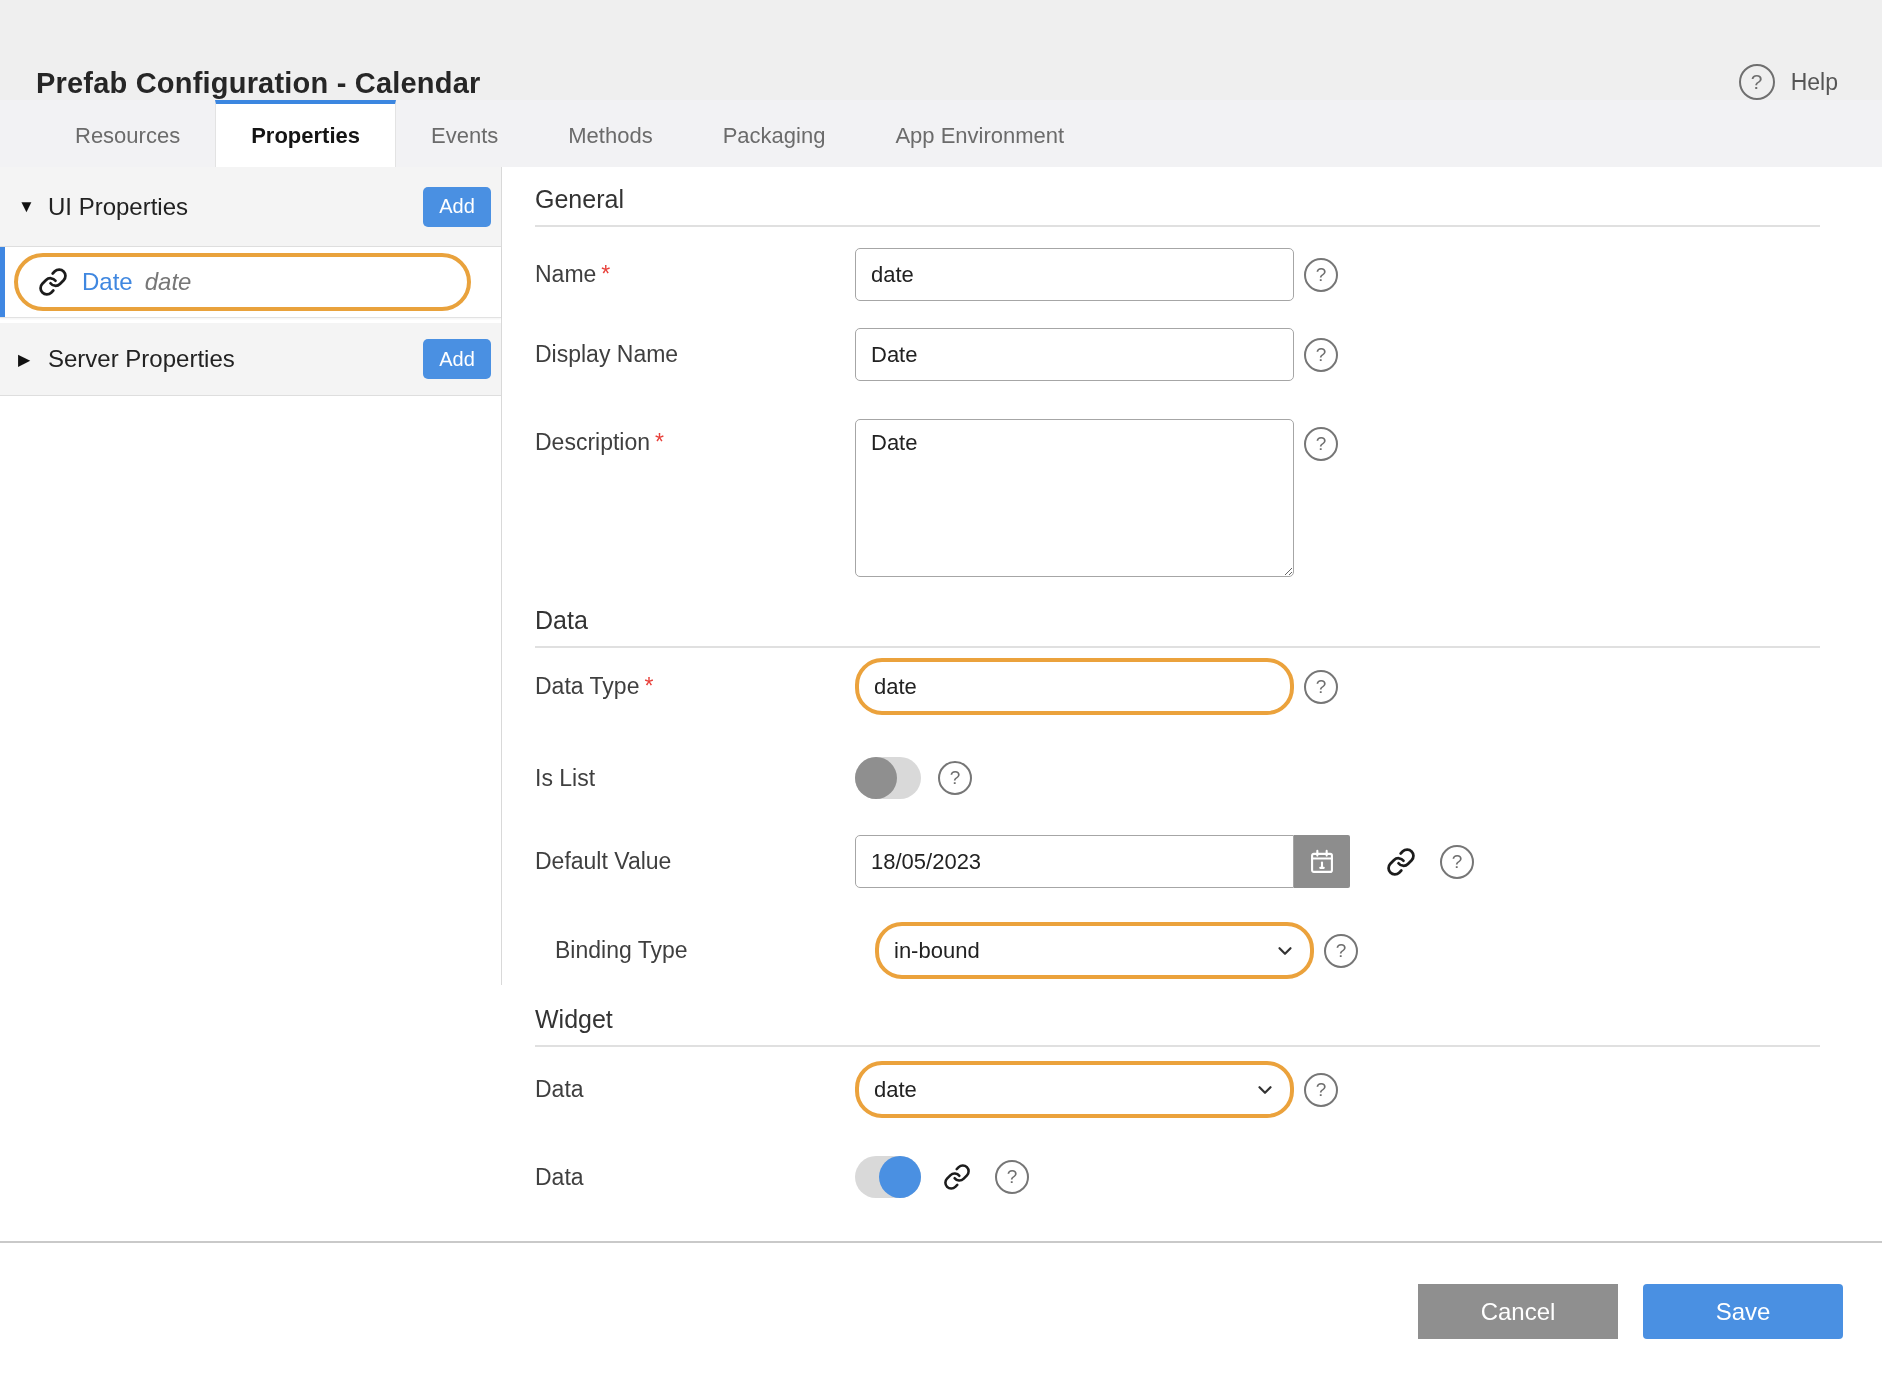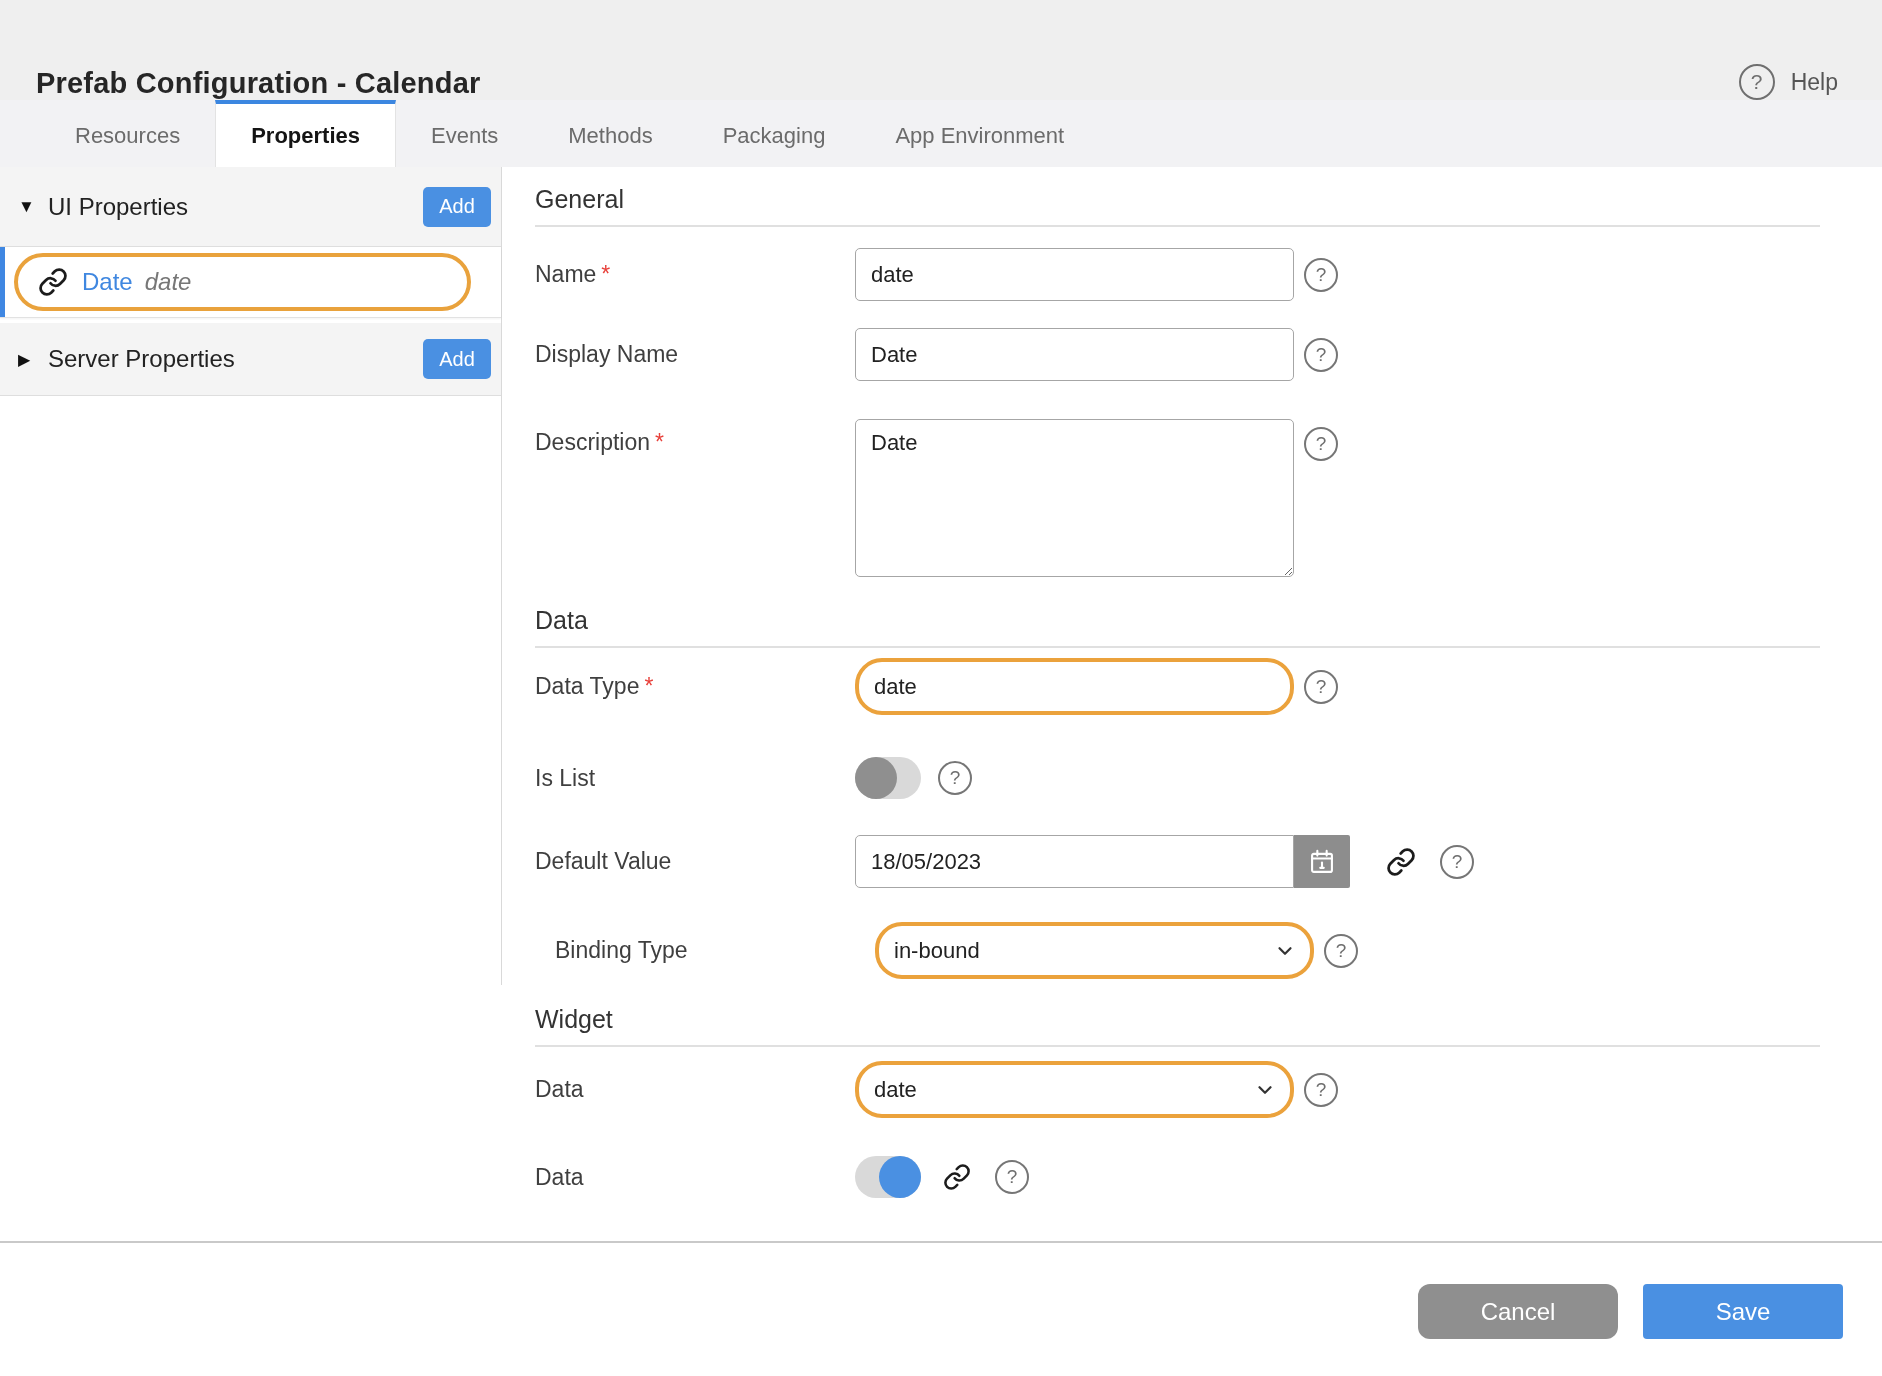--- a/index.html
+++ b/index.html
@@ -94,21 +94,21 @@
 
   
   .mt-21 { margin-top:21px; } .mt-27 { margin-top:27px; } .mt-38 { margin-top:38px; }
   .mt-10 { margin-top:10px; } .mt-42 { margin-top:42px; } .mt-36 { margin-top:36px; }
   .mt-34 { margin-top:34px;margin-left:20px; } .mt-14 { margin-top:14px; }
 
   
   .footer { height:133px; background:#fff; display:flex; justify-content:flex-end;
     padding:41px 39px 0 0; gap:25px; flex:0 0 auto; }
   .btn-cancel { width:200px; height:55px; background:#8f8f8f; color:#fff; border:none;
-    border-radius:12px; font-size:24px; cursor:pointer; font-family:"Liberation Sans", sans-serif; }
+    border-radius:0; font-size:24px; cursor:pointer; font-family:"Liberation Sans", sans-serif; }
   .btn-save { width:200px; height:55px; background:#4a90e2; color:#fff; border:none;
     border-radius:4px; font-size:24px; cursor:pointer; font-family:"Liberation Sans", sans-serif; }
 
   svg { display:block; }
 </style>
 </head>
 <body>
 
 <div class="app">
 

